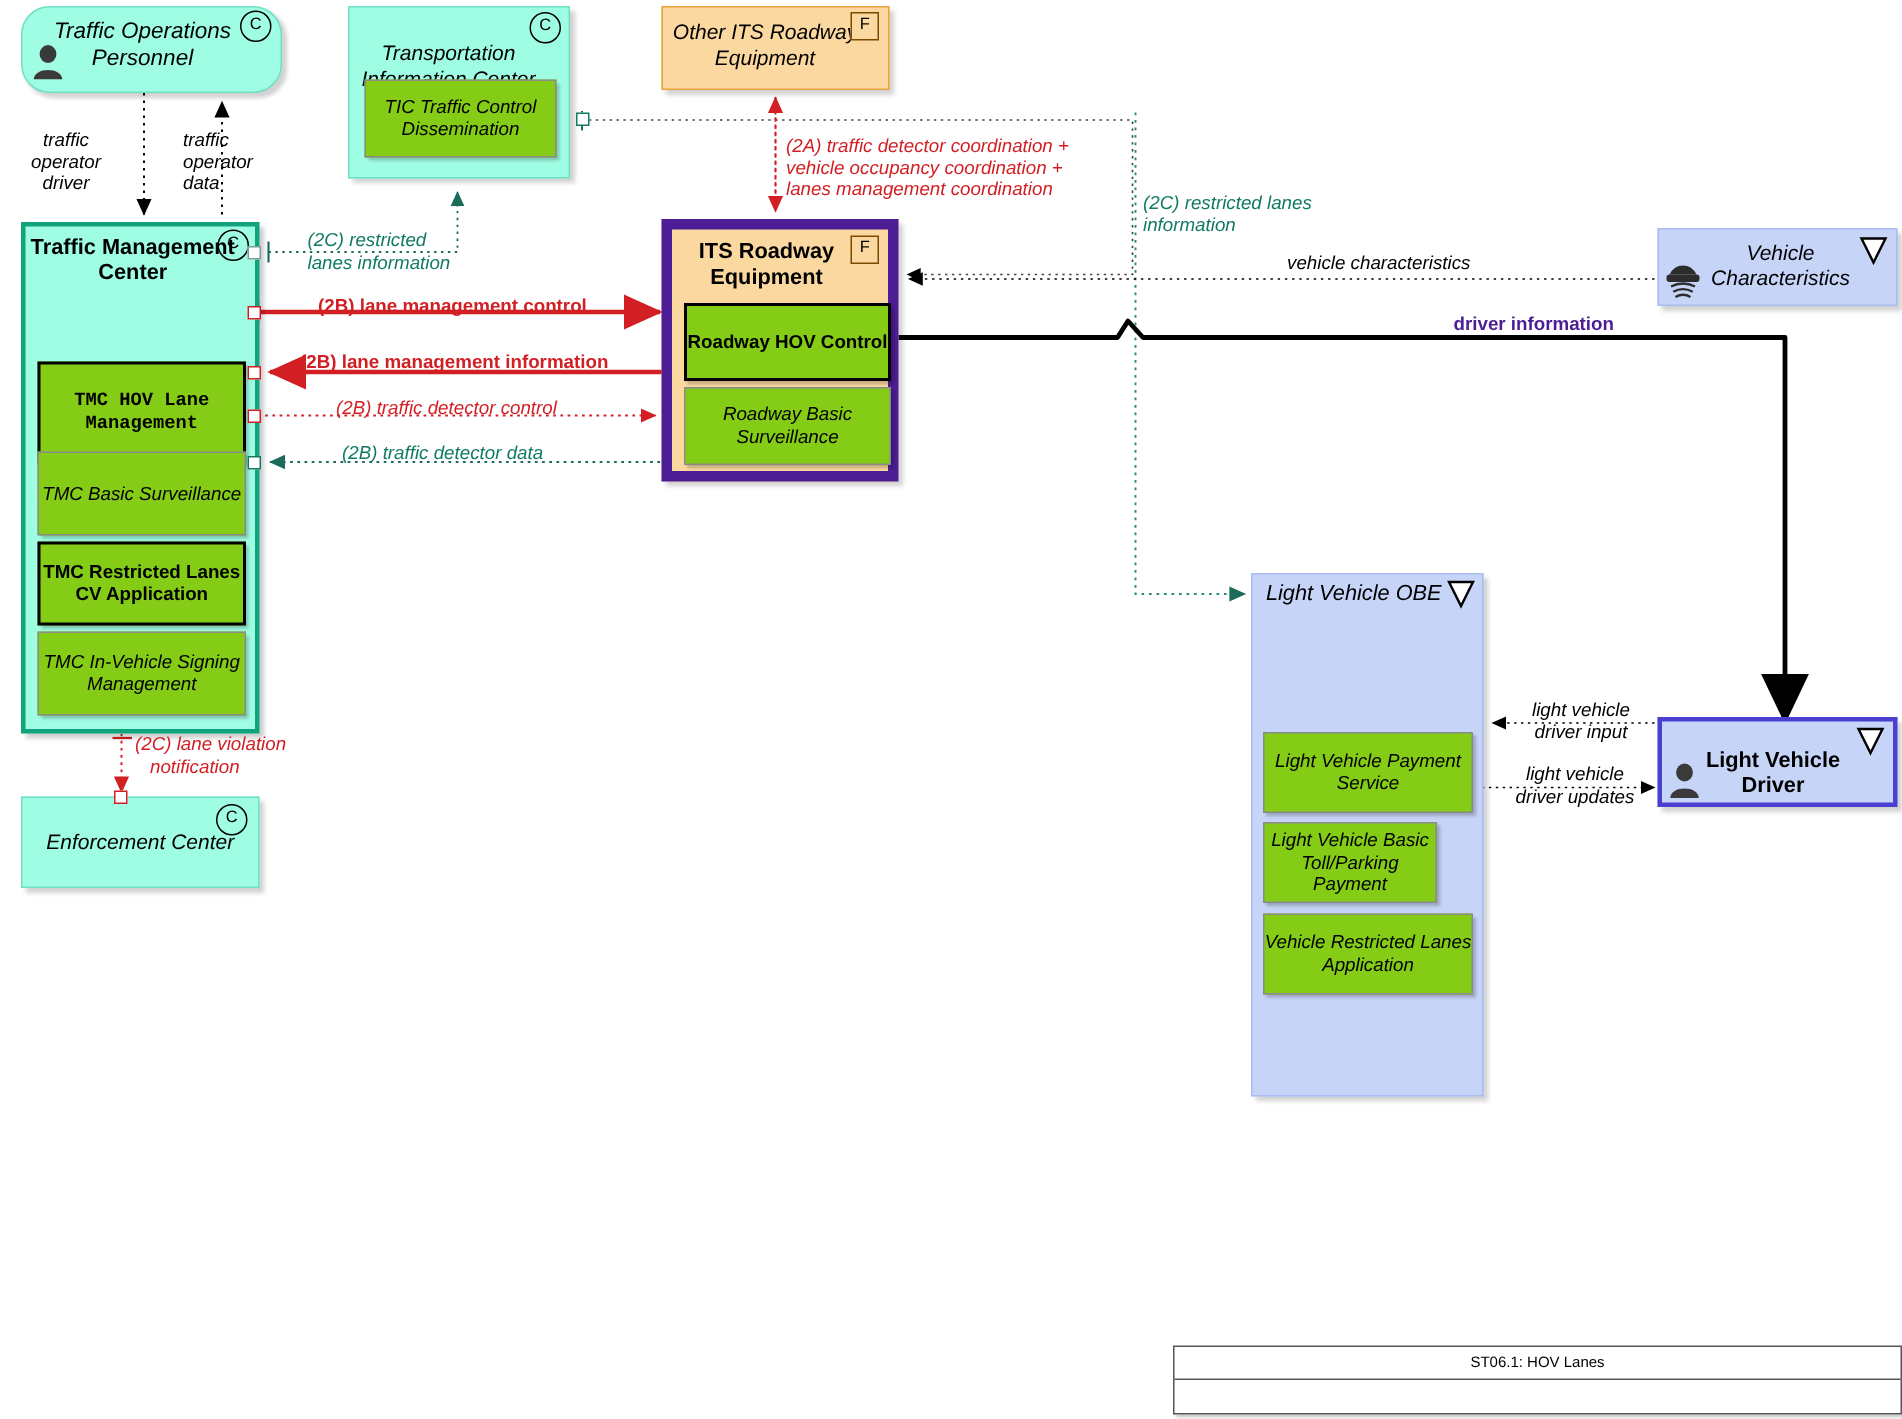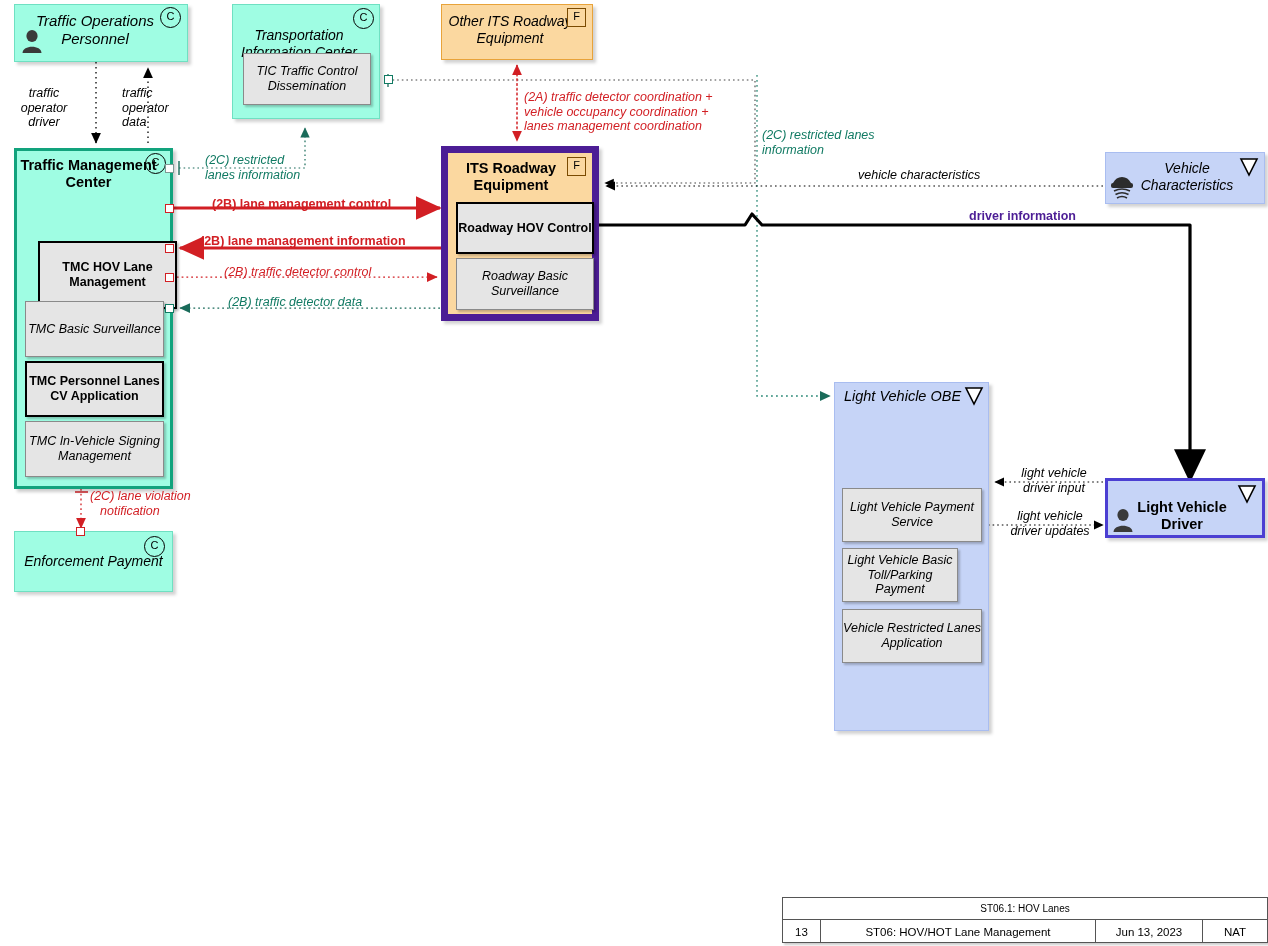--- a/index.html
+++ b/index.html
@@ -15,21 +15,21 @@
 
   
   .teal{background:#9FFDE3;border:1px solid #6fe0c2;box-shadow:3px 3px 3px rgba(0,0,0,.18);}
   .teal.heavy{border:3px solid #12A37D;box-shadow:3px 3px 3px rgba(0,0,0,.20);}
   .orange{background:#FBD8A0;border:1px solid #E8A33A;box-shadow:3px 3px 3px rgba(0,0,0,.18);}
   .orange.heavy{border:7px solid #4c1d95;}
   .blue{background:#C6D4F7;border:1px solid #a9bdf0;box-shadow:3px 3px 3px rgba(0,0,0,.18);}
   .blue.heavy{border:3px solid #4B3FD2;}
 
   
-  .obj{position:absolute;box-sizing:border-box;background:#e5e5e5;border:1px solid #8a8a8a;
+  .obj{position:absolute;box-sizing:border-box;background:#84cc16;border:1px solid #8a8a8a;
        box-shadow:2px 2px 2px rgba(0,0,0,.22);display:flex;align-items:center;justify-content:center;
        text-align:center;line-height:1.18;}
   .obj.bold{border:2.5px solid #000;font-weight:bold;font-style:normal;}
   .obj.ital{font-style:italic;}
 
   
   .t-bold{font-weight:bold;font-style:normal;}
   .t-ital{font-style:italic;font-weight:normal;}
 
   
@@ -123,21 +123,21 @@
     <path d="M440,308 L180,308" stroke="#1A6B5A" stroke-width="1.25" stroke-dasharray="1.8,3" fill="none" marker-end="url(#ah-green)"></path>
 
     <path d="M81,489 L81,528" stroke="#D21F24" stroke-width="1.3" stroke-dasharray="1.8,3" fill="none" marker-end="url(#ah-red)"></path>
     <line x1="75" y1="492" x2="88" y2="492" stroke="#D21F24" stroke-width="1.5"></line>
 
     <path d="M1103,482 L995,482" stroke="#000" stroke-width="1.15" stroke-dasharray="1.6,3" fill="none" marker-end="url(#ah-black)"></path>
 
     <path d="M988,525 L1103,525" stroke="#000" stroke-width="1.15" stroke-dasharray="1.6,3" fill="none" marker-end="url(#ah-black)"></path>
   </svg>
 
-  <div class="node teal" style="left:14px;top:4px;width:174px;height:58px;">
+  <div class="node teal" style="left:14px;top:4px;width:174px;height:58px;border-radius:19px;">
     <div class="title t-ital" style="top:7px;font-size:15px;padding:0 16px 0 4px;">Traffic Operations Personnel</div>
     <svg class="person" style="left:6px;top:24px;" viewBox="0 0 22 24">
       <ellipse cx="11" cy="7" rx="5.6" ry="6" fill="#3a3a3a"></ellipse>
       <path d="M1.5,24 C1.5,15.5 20.5,15.5 20.5,24 Z" fill="#3a3a3a"></path>
     </svg>
     <div class="badge-c" style="right:6px;top:2px;">C</div>
   </div>
 
   <div class="node teal" style="left:232px;top:4px;width:148px;height:115px;">
     <div class="title t-ital" style="top:22px;font-size:14px;padding:0 18px 0 4px;">Transportation Information Center</div>
@@ -148,41 +148,41 @@
 
   <div class="node orange" style="left:441px;top:4px;width:152px;height:56px;">
     <div class="title t-ital" style="top:8px;font-size:14px;padding:0 18px 0 4px;">Other ITS Roadway Equipment</div>
     <div class="badge-f" style="right:6px;top:3px;">F</div>
   </div>
 
   <div class="node teal heavy" style="left:14px;top:148px;width:159px;height:341px;">
     <div class="title t-bold" style="top:6px;font-size:14.5px;padding:0 12px 0 2px;">Traffic Management Center</div>
     <div class="badge-c" style="right:4px;top:2px;">C</div>
 
-    <div class="obj bold" style="left:21px;top:90px;width:139px;height:68px;font-size:12.5px;">TMC HOV Lane Management</div>
+    <div class="obj bold" style="left:8px;top:90px;width:139px;height:68px;font-size:12.5px;font-family:Liberation Mono, monospace;">TMC HOV Lane Management</div>
     <div class="obj ital" style="left:8px;top:150px;width:139px;height:56px;font-size:12.5px;">TMC Basic Surveillance</div>
-    <div class="obj bold" style="left:8px;top:210px;width:139px;height:56px;font-size:12.5px;">TMC Personnel Lanes CV Application</div>
+    <div class="obj bold" style="left:8px;top:210px;width:139px;height:56px;font-size:12.5px;">TMC Restricted Lanes CV Application</div>
     <div class="obj ital" style="left:8px;top:270px;width:139px;height:56px;font-size:12.5px;">TMC In-Vehicle Signing Management</div>
   </div>
   <div class="port grey" style="left:165px;top:164px;"></div>
   <div class="port red" style="left:165px;top:204px;"></div>
   <div class="port red" style="left:165px;top:244px;"></div>
   <div class="port red" style="left:165px;top:273px;"></div>
   <div class="port green" style="left:165px;top:304px;"></div>
 
   <div class="node orange heavy" style="left:441px;top:146px;width:158px;height:175px;">
     <div class="title t-bold" style="top:7px;font-size:14.5px;padding:0 22px 0 4px;">ITS Roadway Equipment</div>
     <div class="badge-f" style="right:6px;top:4px;">F</div>
 
     <div class="obj bold" style="left:8px;top:49px;width:138px;height:52px;font-size:12.5px;">Roadway HOV Control</div>
     <div class="obj ital" style="left:8px;top:105px;width:138px;height:52px;font-size:12.5px;">Roadway Basic Surveillance</div>
   </div>
 
   <div class="node teal" style="left:14px;top:531px;width:159px;height:61px;">
-    <div class="title t-ital" style="top:21px;font-size:14px;padding:0 4px;">Enforcement Payment</div>
+    <div class="title t-ital" style="top:21px;font-size:14px;padding:0 4px;">Enforcement Center</div>
     <div class="badge-c" style="right:7px;top:4px;">C</div>
   </div>
   <div class="port red" style="left:76px;top:527px;"></div>
 
   <div class="node blue" style="left:1105px;top:152px;width:160px;height:52px;">
     <div class="title t-ital" style="top:7px;font-size:14px;padding:0 18px 0 22px;">Vehicle Characteristics</div>
     <svg class="badge-v" style="right:5px;top:4px;" viewBox="0 0 20 20">
       <path d="M2,2 L18,2 L10,18 Z" fill="#fff" stroke="#000" stroke-width="1.6"></path>
     </svg>
     <svg style="position:absolute;left:3px;top:18px;width:26px;height:28px;" viewBox="0 0 26 28">
@@ -266,21 +266,15 @@
     <div>driver input</div>
   </div>
 
   <div class="lbl black" style="left:1000px;top:509px;font-size:12.5px;text-align:center;width:100px;">
     <div>light vehicle</div>
     <div>driver updates</div>
   </div>
 
   <div id="titleblock">
     <div id="tb-top">ST06.1: HOV Lanes</div>
-    <div id="tb-bot">
-      <div class="cell" style="width:38px;">13</div>
-      <div class="cell" style="width:275px;">ST06: HOV/HOT Lane Management</div>
-      <div class="cell" style="width:107px;">Jun 13, 2023</div>
-      <div class="cell" style="width:64px;">NAT</div>
-    </div>
   </div>
 
 </div>
 
 </body></html>

